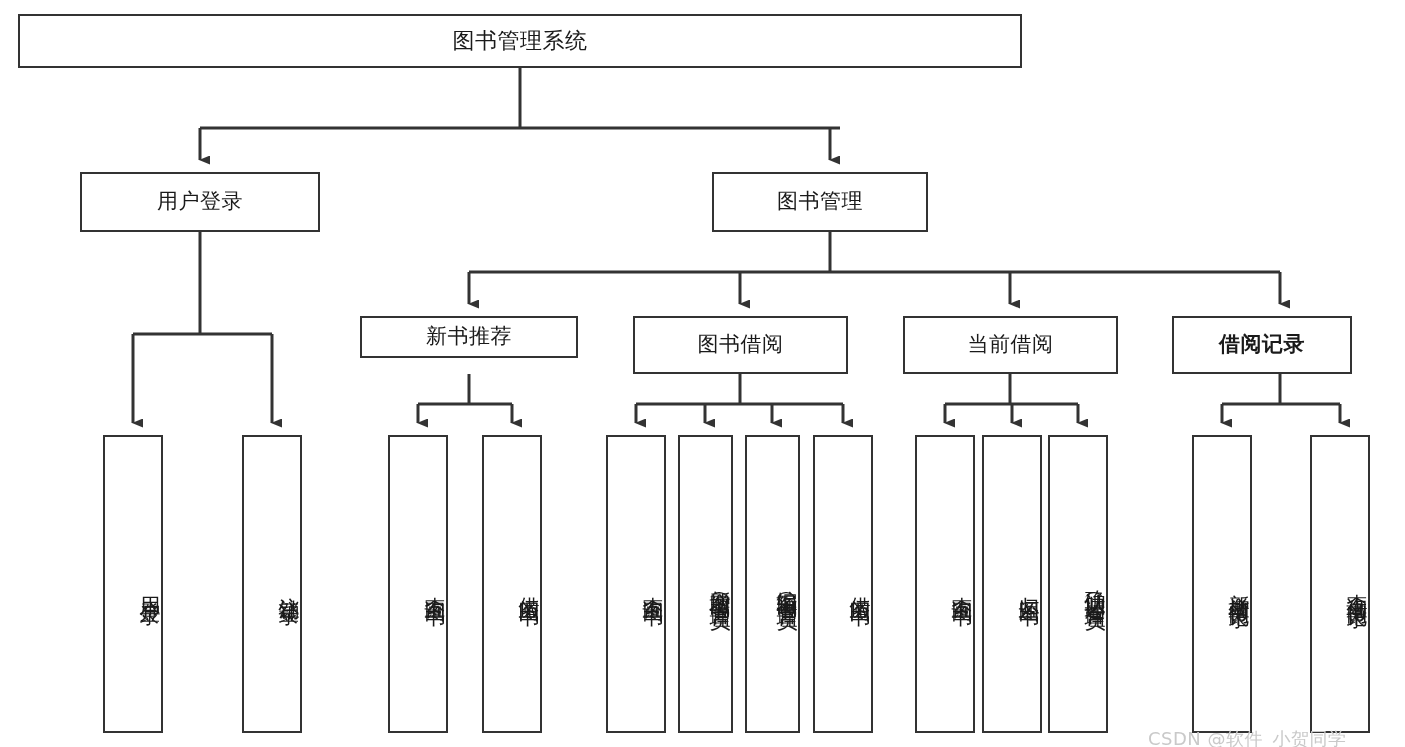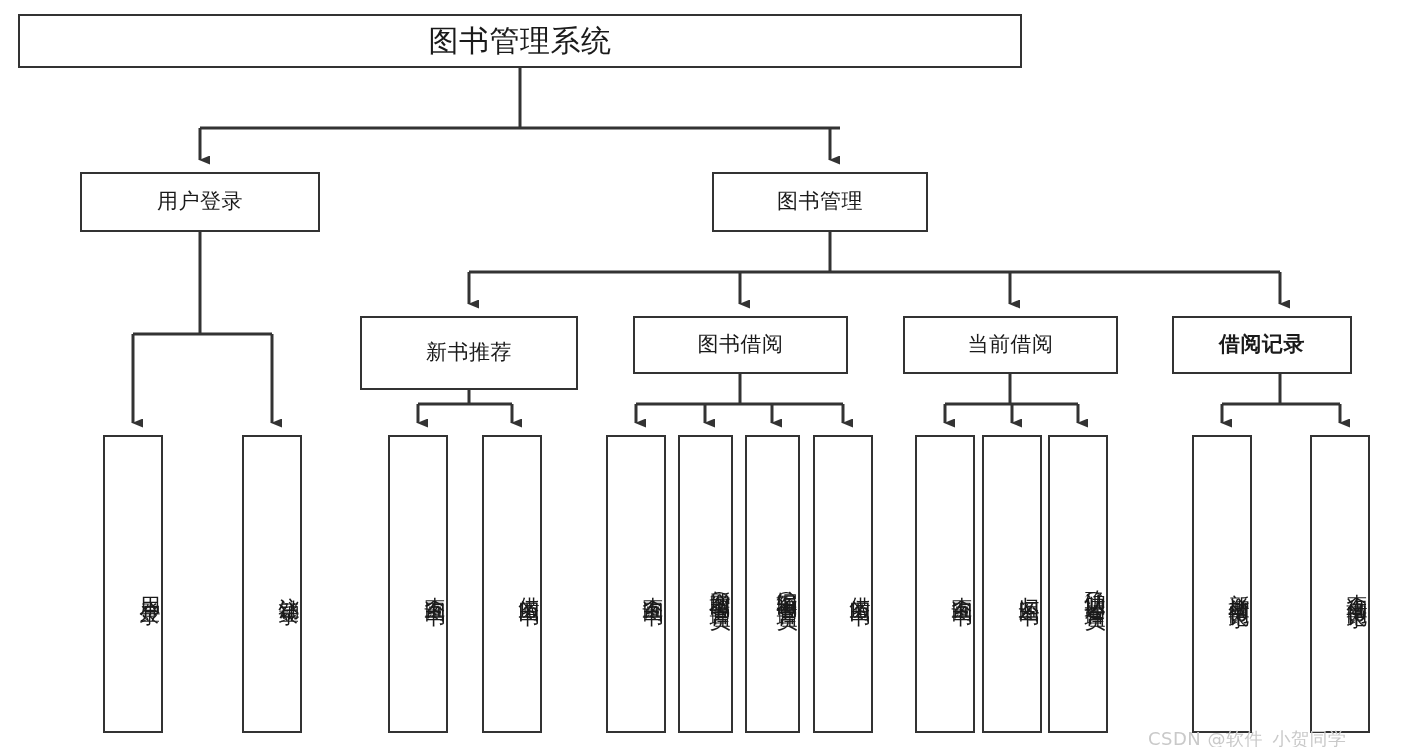--- a/index.html
+++ b/index.html
@@ -42,21 +42,21 @@
   .node.leaf {
     writing-mode: vertical-rl;
     text-orientation: upright;
     padding-top: 4px;
     align-items: flex-start;
     justify-content: center;
     letter-spacing: 3px;
     font-size: 21px;
   }
   .node.root {
-    font-size: 30px;
+    font-size: 22px;
   }
   .watermark {
     position: absolute;
     color: #c9c9c9;
     font-size: 18px;
     letter-spacing: 0.5px;
     white-space: nowrap;
     z-index: 5;
     pointer-events: none;
   }
@@ -133,21 +133,21 @@
   </div>
 
   <div class="node" style="left:80px;top:172px;width:240px;height:60px;">
     <span>用户登录</span>
   </div>
 
   <div class="node" style="left:712px;top:172px;width:216px;height:60px;">
     <span>图书管理</span>
   </div>
 
-  <div class="node" style="left:360px;top:316px;width:218px;height:74px;">
+  <div class="node" style="left:360px;top:316px;width:218px;height:42px;">
     <span>新书推荐</span>
   </div>
 
   <div class="node" style="left:903px;top:316px;width:215px;height:58px;">
     <span>当前借阅</span>
   </div>
 
   <div class="node" style="left:633px;top:316px;width:215px;height:58px;">
     <span>图书借阅</span>
   </div>

